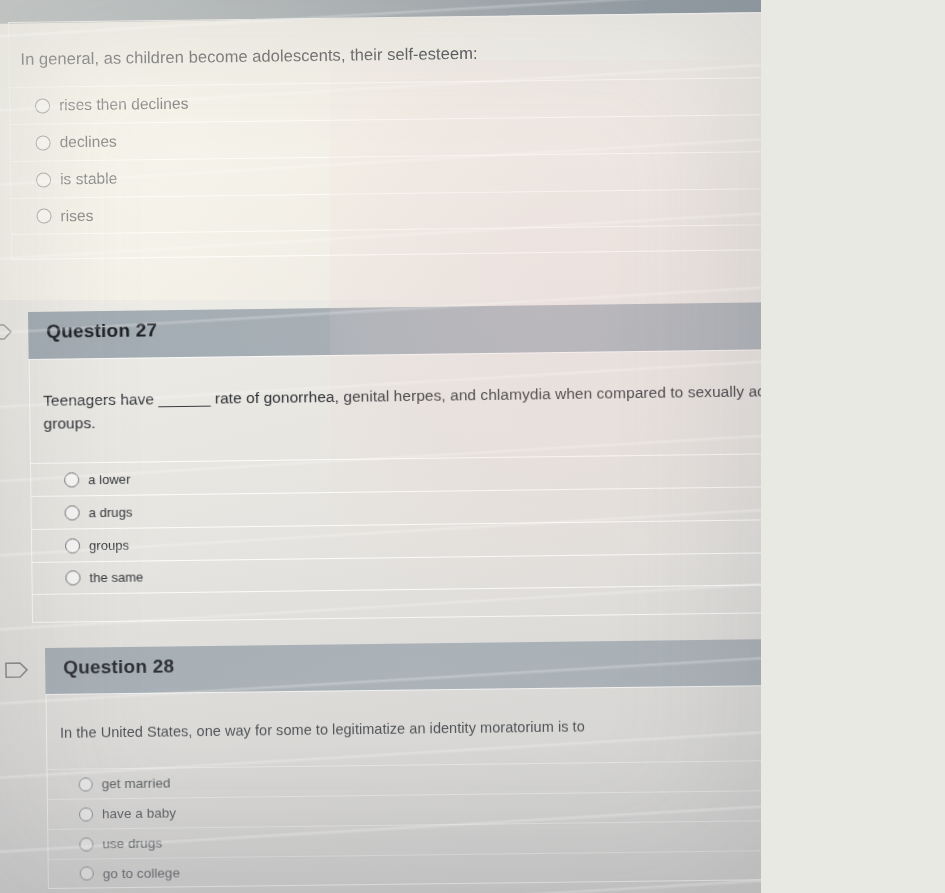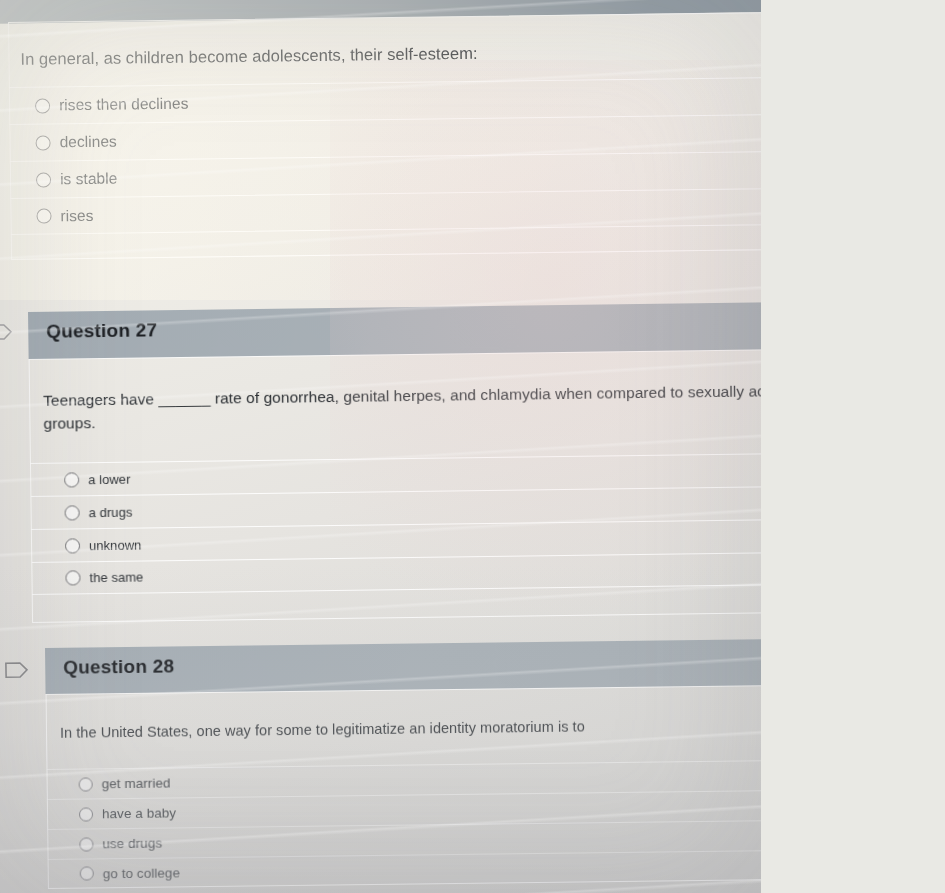--- a/index.html
+++ b/index.html
@@ -274,21 +274,21 @@
       <div class="answer-row">
         <span class="radio"></span>
         <span class="answer-label">a lower</span>
       </div>
       <div class="answer-row">
         <span class="radio"></span>
         <span class="answer-label">a drugs</span>
       </div>
       <div class="answer-row">
         <span class="radio"></span>
-        <span class="answer-label">unknown</span>
+        <span class="answer-label">groups</span>
       </div>
       <div class="answer-row">
         <span class="radio"></span>
         <span class="answer-label">the same</span>
       </div>
     </div>
     <div class="card-bottom"></div>
   </div>
 
   <div class="flag flag-28">

